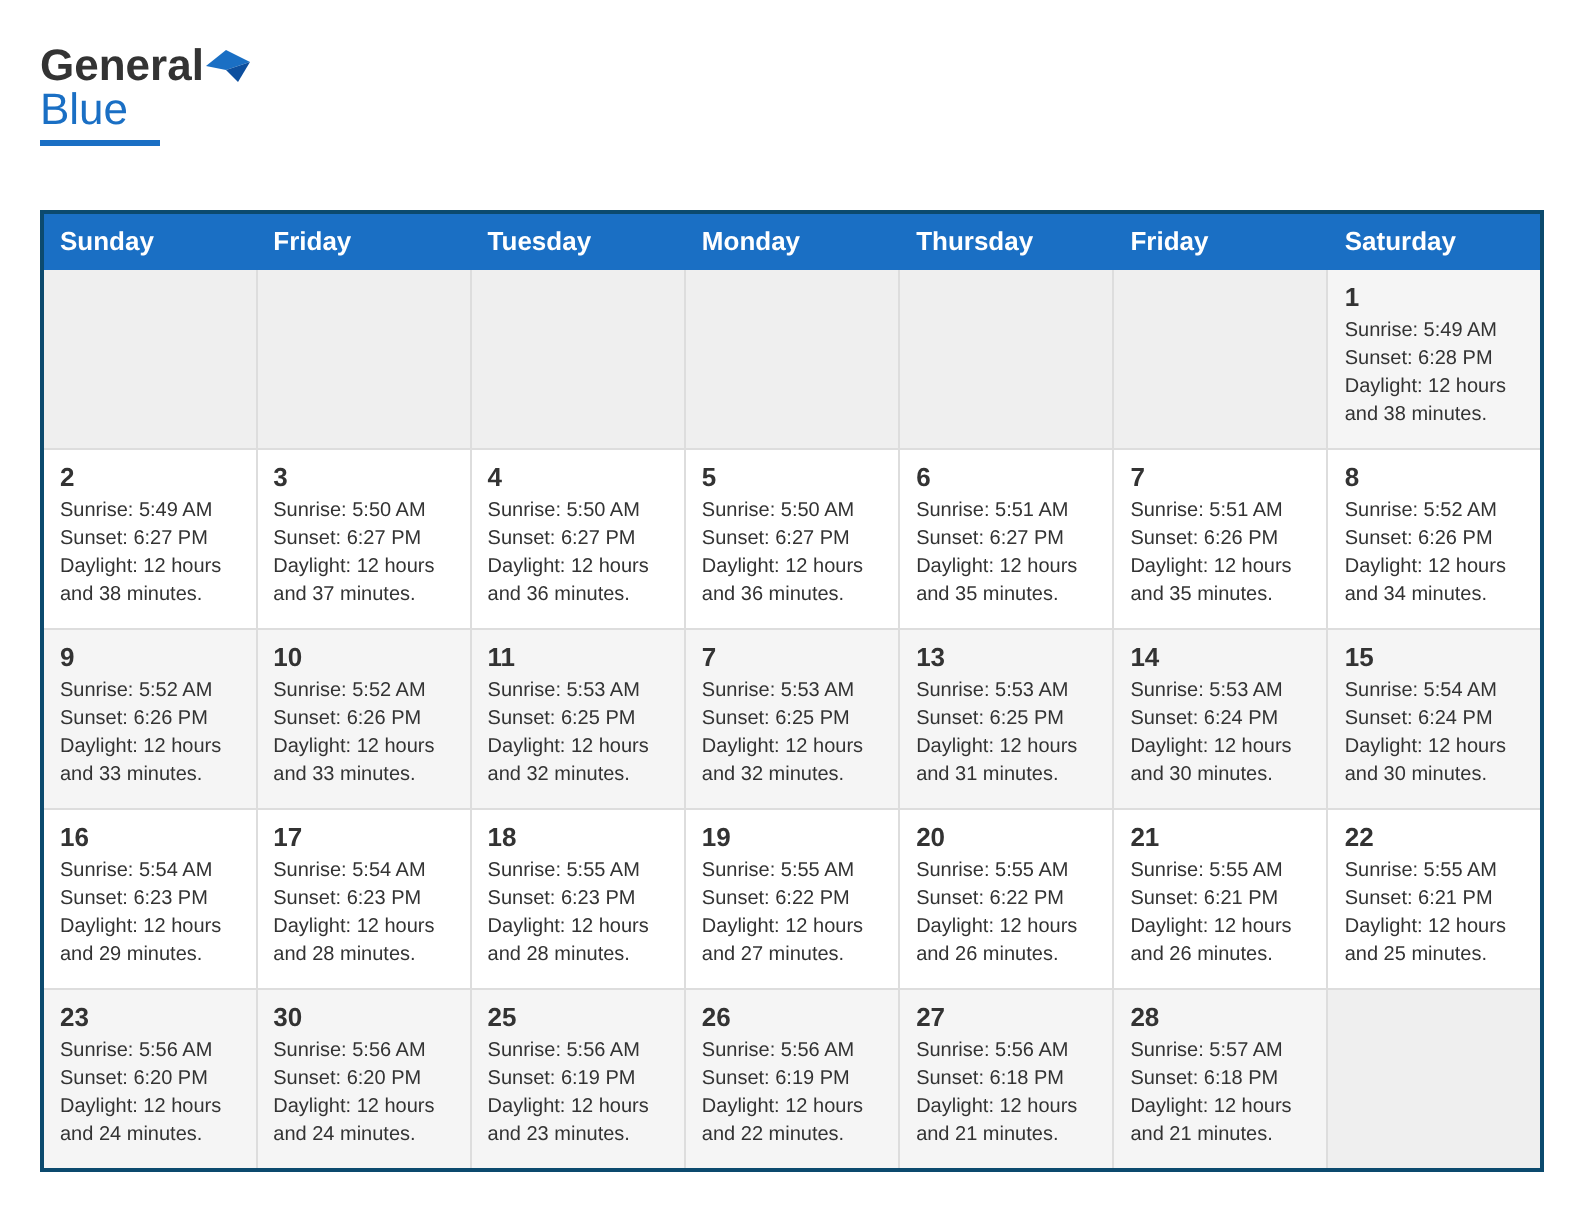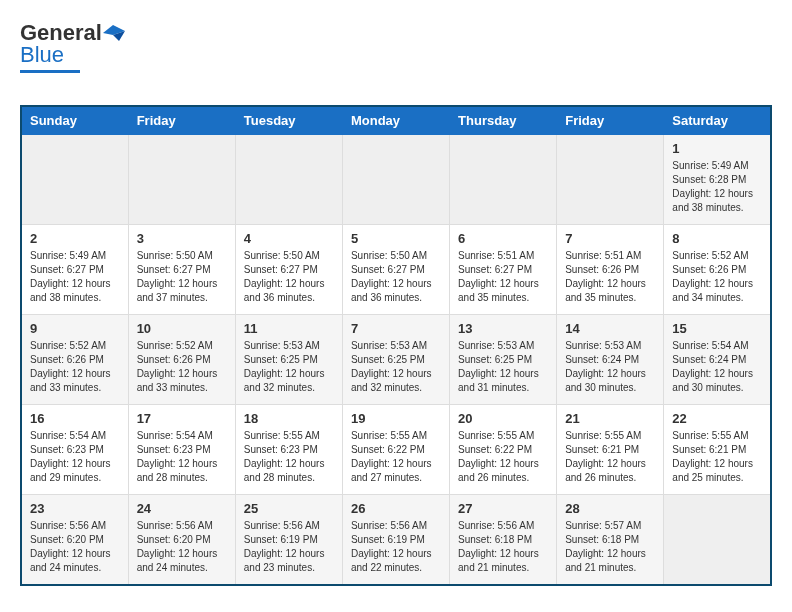--- a/index.html
+++ b/index.html
@@ -218,21 +218,21 @@
           <div class="day-number">22</div>
           <div class="day-info">Sunrise: 5:55 AM<br>Sunset: 6:21 PM<br>Daylight: 12 hours and 25 minutes.</div>
         </td>
       </tr>
       <tr class="row-shaded">
         <td>
           <div class="day-number">23</div>
           <div class="day-info">Sunrise: 5:56 AM<br>Sunset: 6:20 PM<br>Daylight: 12 hours and 24 minutes.</div>
         </td>
         <td>
-          <div class="day-number">24</div>
+          <div class="day-number">30</div>
           <div class="day-info">Sunrise: 5:56 AM<br>Sunset: 6:20 PM<br>Daylight: 12 hours and 24 minutes.</div>
         </td>
         <td>
           <div class="day-number">25</div>
           <div class="day-info">Sunrise: 5:56 AM<br>Sunset: 6:19 PM<br>Daylight: 12 hours and 23 minutes.</div>
         </td>
         <td>
           <div class="day-number">26</div>
           <div class="day-info">Sunrise: 5:56 AM<br>Sunset: 6:19 PM<br>Daylight: 12 hours and 22 minutes.</div>
         </td>

